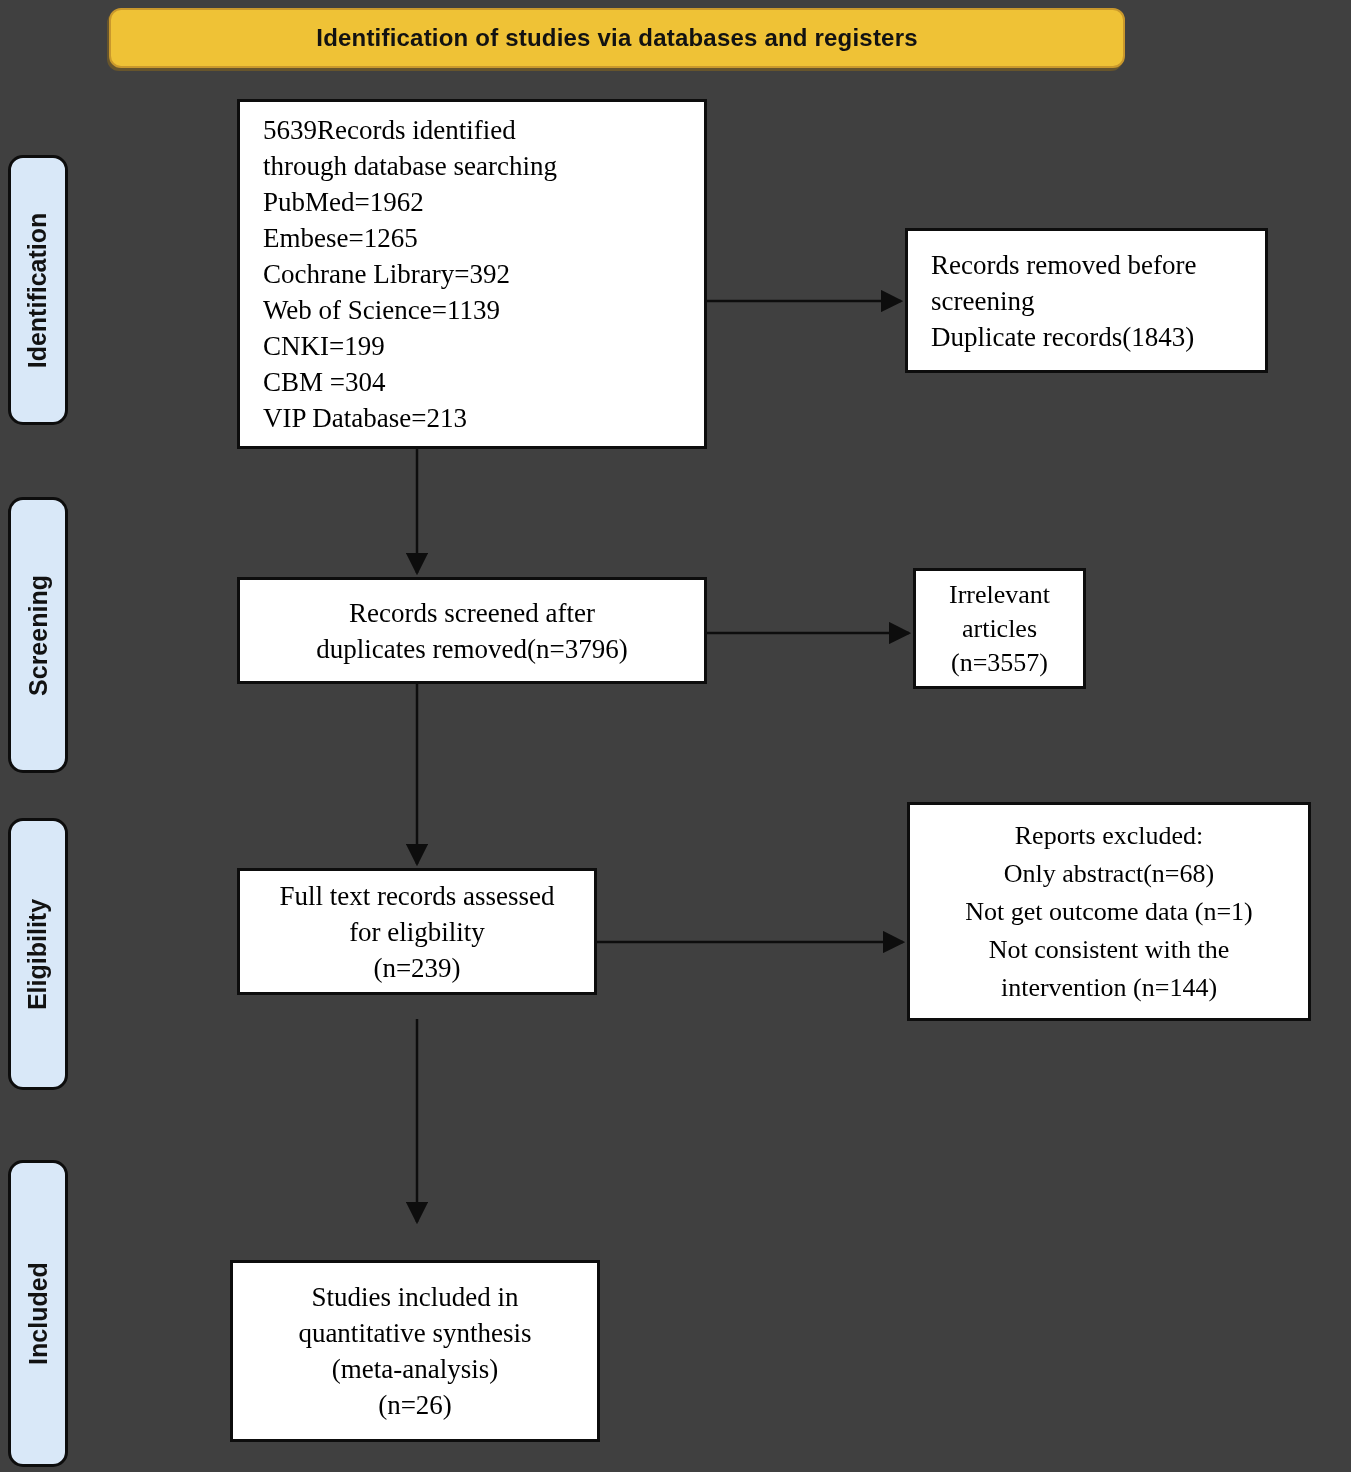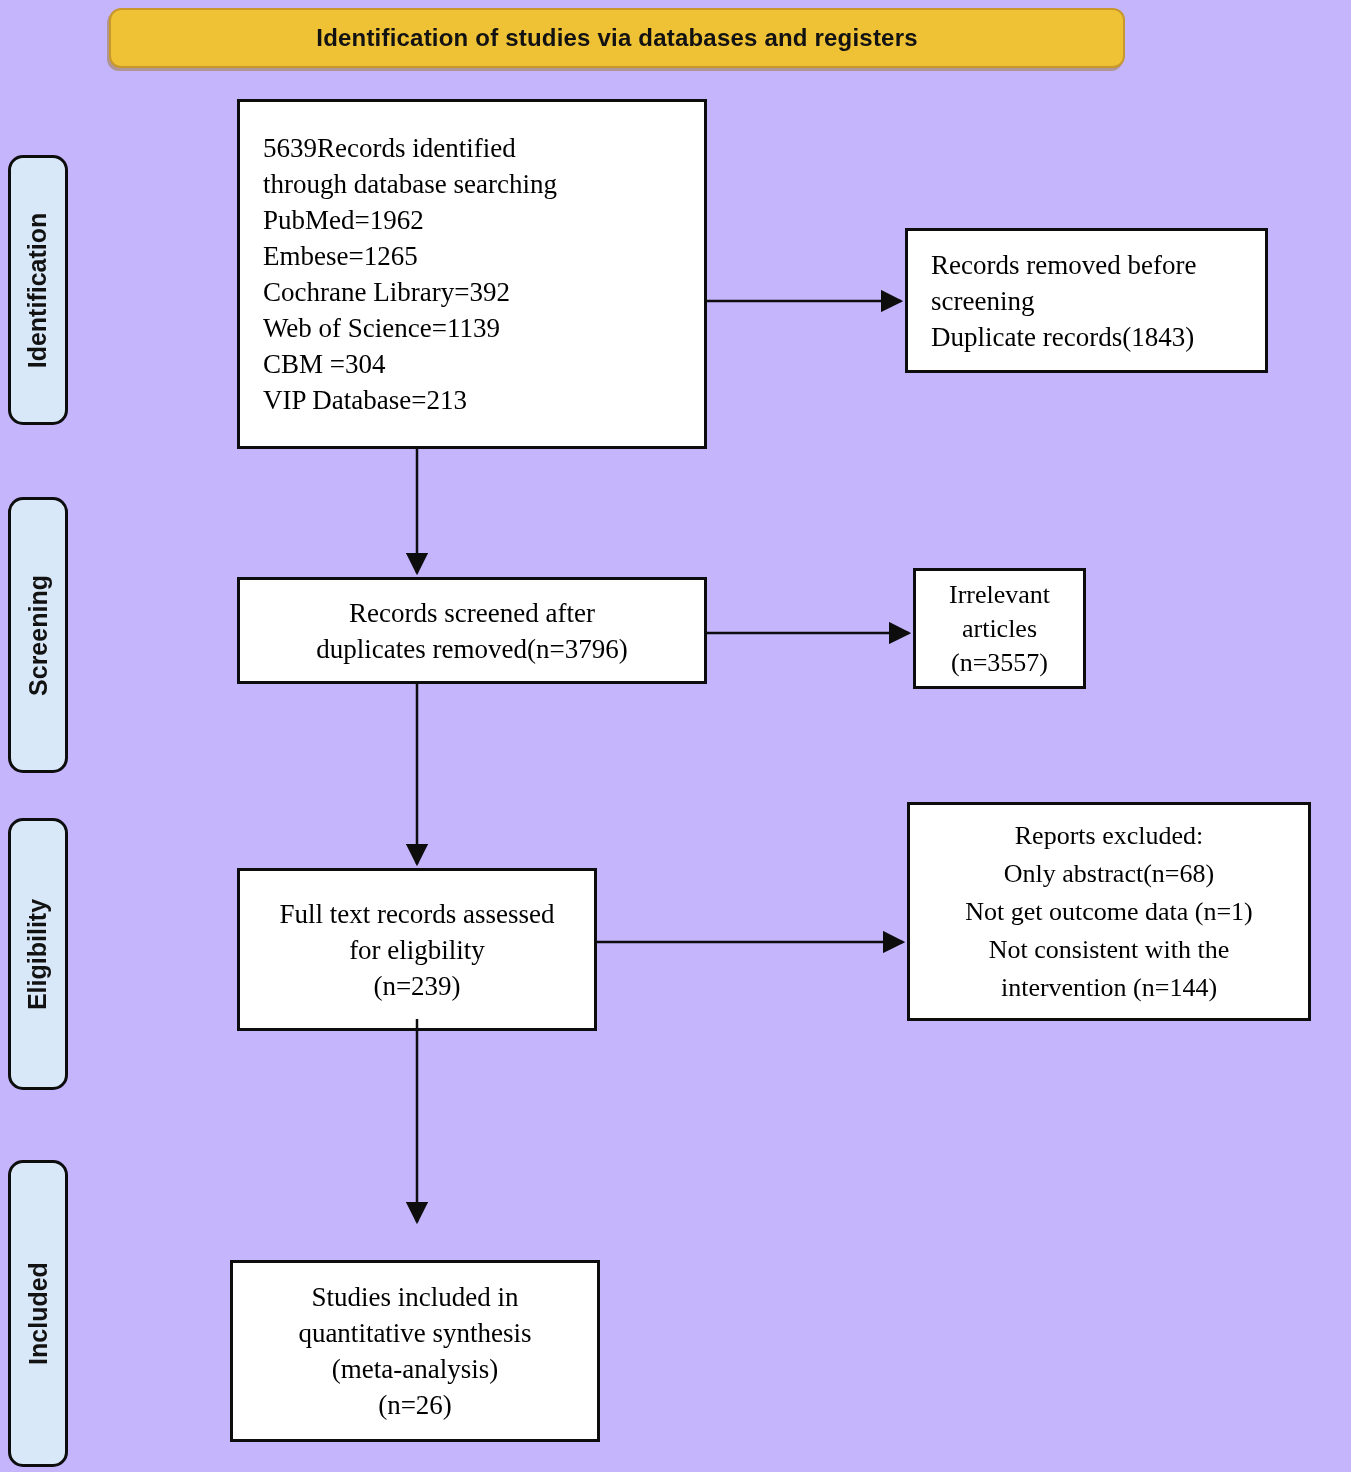--- a/index.html
+++ b/index.html
@@ -4,21 +4,21 @@
 <style>
   html, body {
     margin: 0;
     padding: 0;
     background: #ffffff;
   }
   .canvas {
     position: relative;
     width: 1351px;
     height: 1472px;
-    background: #c4b5fd;
+    background: #404040;
     font-family: "Liberation Serif", serif;
     color: #000000;
     overflow: hidden;
   }
 
   
   .banner {
     position: absolute;
     left: 109px;
     top: 8px;
@@ -117,20 +117,21 @@
     <span>Included</span>
   </div>
 
   <div class="fbox lefted" style="left:237px;top:99px;width:470px;height:350px;">
     <div>5639Records identified</div>
     <div>through database searching</div>
     <div>PubMed=1962</div>
     <div>Embese=1265</div>
     <div>Cochrane Library=392</div>
     <div>Web of Science=1139</div>
+    <div>CNKI=199</div>
     <div>CBM =304</div>
     <div>VIP Database=213</div>
   </div>
 
   <div class="fbox lefted" style="left:905px;top:228px;width:363px;height:145px;">
     <div>Records removed before</div>
     <div>screening</div>
     <div>Duplicate records(1843)</div>
   </div>
 
@@ -138,21 +139,21 @@
     <div>Records screened after</div>
     <div>duplicates removed(n=3796)</div>
   </div>
 
   <div class="fbox centered" style="left:913px;top:568px;width:173px;height:121px;line-height:34px;font-size:26px;">
     <div>Irrelevant</div>
     <div>articles</div>
     <div>(n=3557)</div>
   </div>
 
-  <div class="fbox centered" style="left:237px;top:868px;width:360px;height:163px;">
+  <div class="fbox centered" style="left:237px;top:868px;width:360px;height:127px;">
     <div>Full text records assessed</div>
     <div>for eligbility</div>
     <div>(n=239)</div>
   </div>
 
   <div class="fbox centered" style="left:907px;top:802px;width:404px;height:219px;font-size:26px;line-height:38px;">
     <div>Reports excluded:</div>
     <div>Only abstract(n=68)</div>
     <div>Not get outcome data (n=1)</div>
     <div>Not consistent with the</div>

